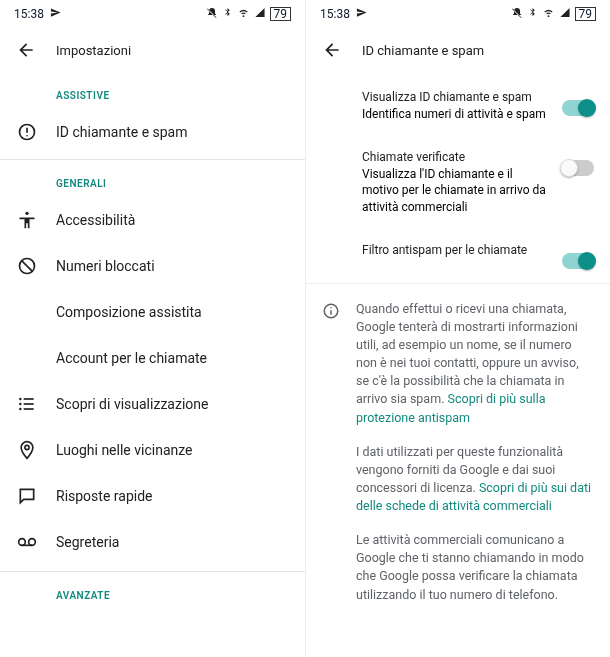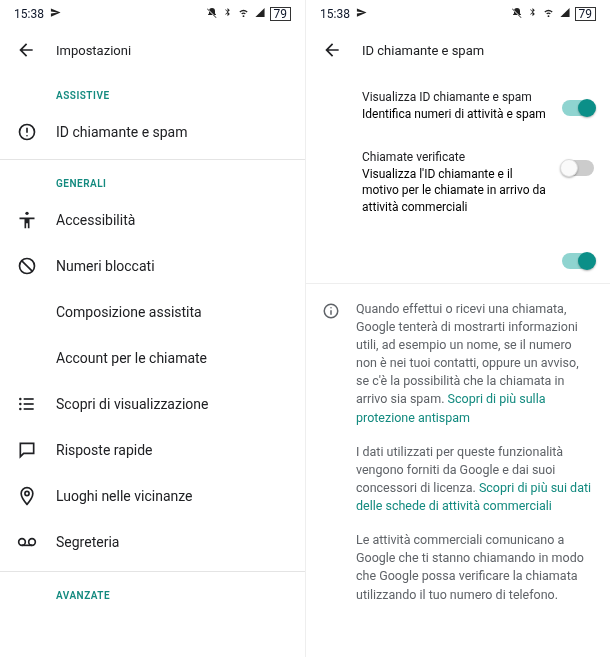--- a/index.html
+++ b/index.html
@@ -232,34 +232,34 @@
             <circle cx="4" cy="18" r="1.5"></circle>
             <rect x="8" y="17" width="12" height="2"></rect>
           </svg>
       </span>
       <span class="label">Scopri di visualizzazione</span>
     </div>
 
     <div class="row">
       <span class="icon">
         <svg width="20" height="20" viewBox="0 0 24 24" fill="none" stroke="#202124" stroke-width="2">
-            <path d="M4 4h16v12H8l-4 4z"></path>
-          </svg>
-      </span>
-      <span class="label">Risposte rapide</span>
-    </div>
-
-    <div class="row">
-      <span class="icon">
-        <svg width="20" height="20" viewBox="0 0 24 24" fill="none" stroke="#202124" stroke-width="2">
             <path d="M12 2a7 7 0 00-7 7c0 5 7 13 7 13s7-8 7-13a7 7 0 00-7-7z"></path>
             <circle cx="12" cy="9" r="2.5"></circle>
           </svg>
       </span>
       <span class="label">Luoghi nelle vicinanze</span>
+    </div>
+
+    <div class="row">
+      <span class="icon">
+        <svg width="20" height="20" viewBox="0 0 24 24" fill="none" stroke="#202124" stroke-width="2">
+            <path d="M4 4h16v12H8l-4 4z"></path>
+          </svg>
+      </span>
+      <span class="label">Risposte rapide</span>
     </div>
 
 
     <div class="row">
       <span class="icon">
         <svg width="22" height="20" viewBox="0 0 24 24" fill="none" stroke="#202124" stroke-width="2">
             <circle cx="6" cy="12" r="4"></circle>
             <circle cx="18" cy="12" r="4"></circle>
             <line x1="6" y1="16" x2="18" y2="16"></line>
           </svg>
@@ -332,20 +332,21 @@
         <div class="setting-title">Chiamate verificate</div>
         <div class="setting-sub">Visualizza l'ID chiamante e il motivo per le chiamate in arrivo da attività commerciali</div>
       </div>
       <div class="switch off">
           <div class="knob"></div>
         </div>
     </div>
 
     <div class="setting-row">
       <div class="setting-text">
+        <div class="setting-title">Filtro antispam per le chiamate</div>
       </div>
       <div class="switch on">
           <div class="knob"></div>
         </div>
     </div>
 
     <div class="thin-divider"></div>
 
     <div class="info-block">
       <div class="info-icon">

